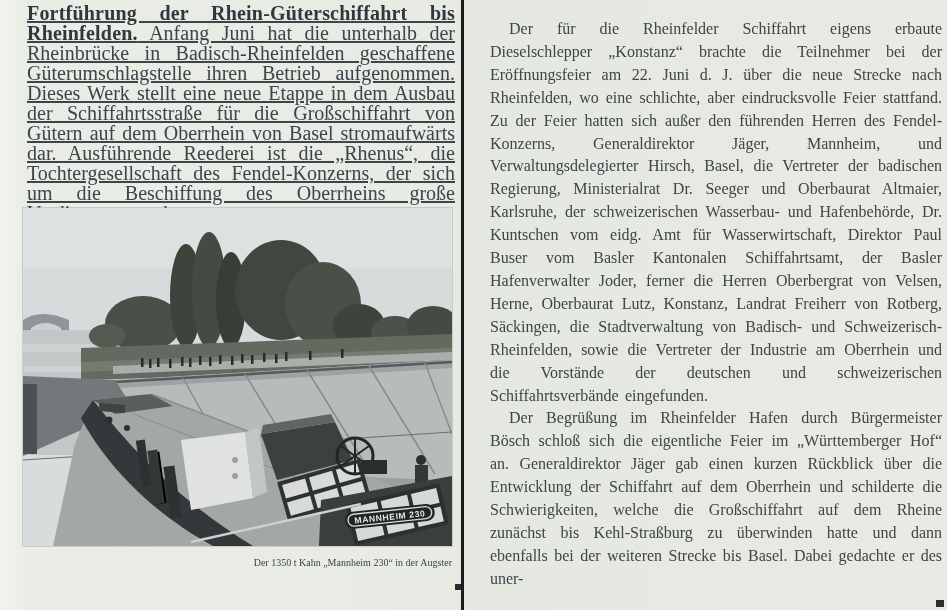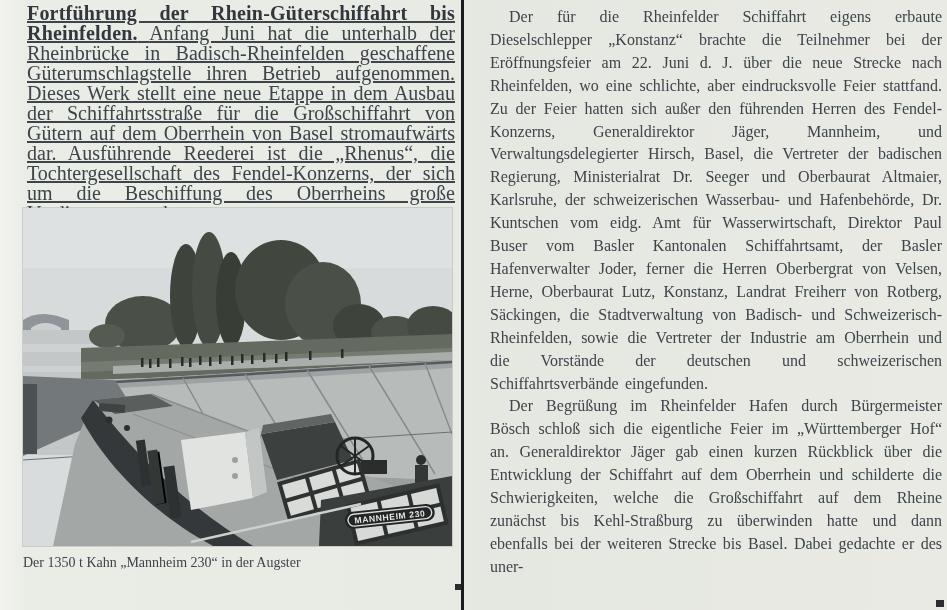--- a/index.html
+++ b/index.html
@@ -17,39 +17,39 @@
     position: absolute; left: 27px; top: 3px; width: 428px;
     font-size: 20px; line-height: 20px;
     text-align: justify; word-spacing: 1.6px; text-decoration: underline;
   }
   .headline {
     font-weight: 700; color: #31373c;
     text-align: justify; text-align-last: justify;
     text-indent: 6px; letter-spacing: 0.2px;
   }
   .col-right-text {
-    position: absolute; left: 490px; top: 6px; width: 452px;
+    position: absolute; left: 490px; top: 18px; width: 452px;
     font-size: 16px; line-height: 22.9px;
     text-align: justify; word-spacing: 2.4px;
   }
   .col-right-text p { text-indent: 19px; }
   .divider {
     position: absolute; left: 461px; top: 0; width: 3px; height: 610px;
     background: #191b1d;
   }
   
   .photo {
     position: absolute; left: 23px; top: 208px; width: 429px; height: 338px;
     box-shadow: 0 0 0 1px rgba(60,64,60,0.18);
     background: #d8dcdd;
   }
   .photo svg { display: block; }
   .caption {
     position: absolute; left: 23px; top: 552px; width: 429px;
-    text-align: left; font-size: 14px; line-height: 21.5px;
+    text-align: right; font-size: 10px; line-height: 21.5px;
     color: #3c4349;
   }
   
   .artifact { position: absolute; background: #2a2d2f; }
   .artifact.a1 { left: 455px; top: 584px; width: 6px;  height: 6px; }
   .artifact.a2 { left: 936px; top: 600px; width: 8px;  height: 7px; }
 </style>
 </head>
 <body>
 

